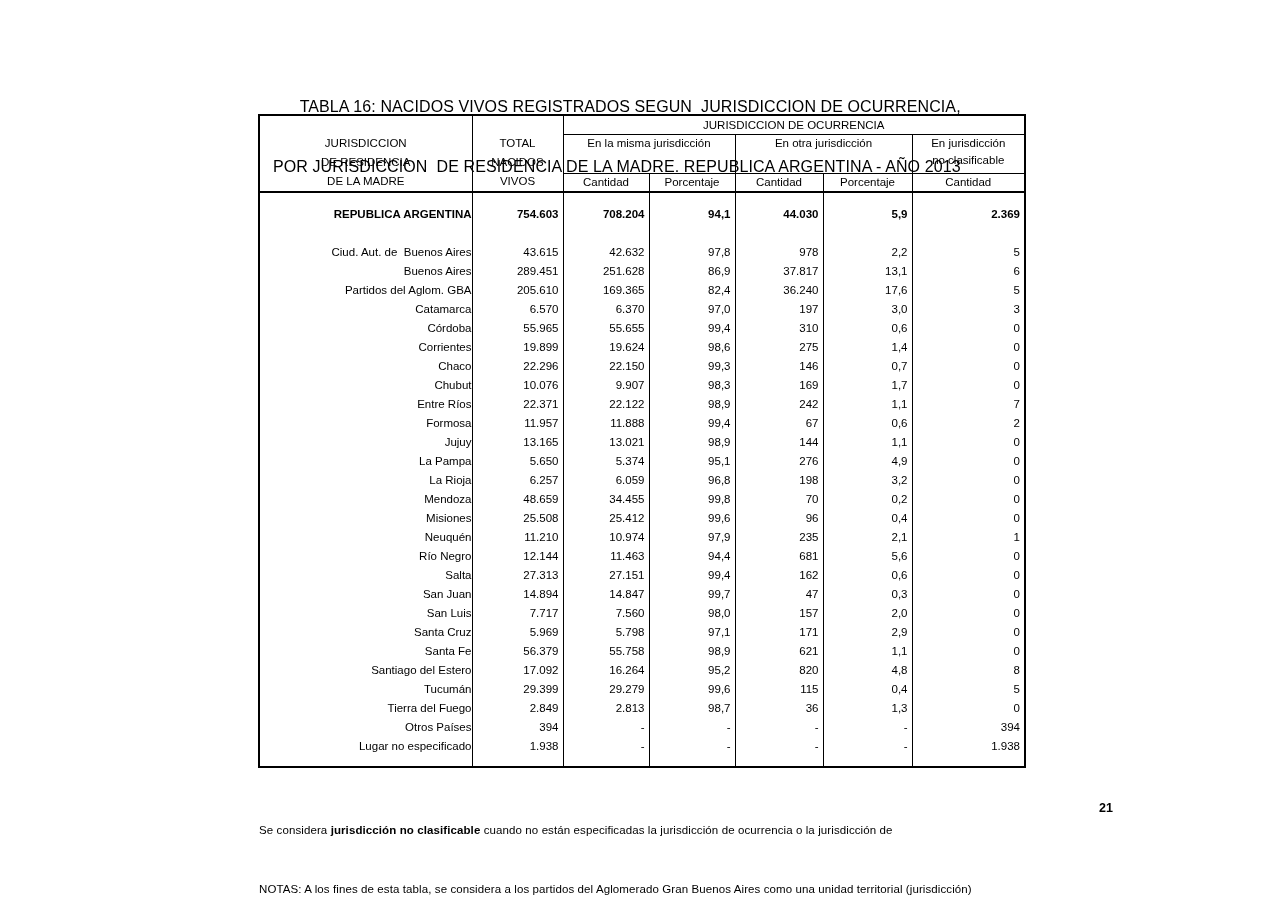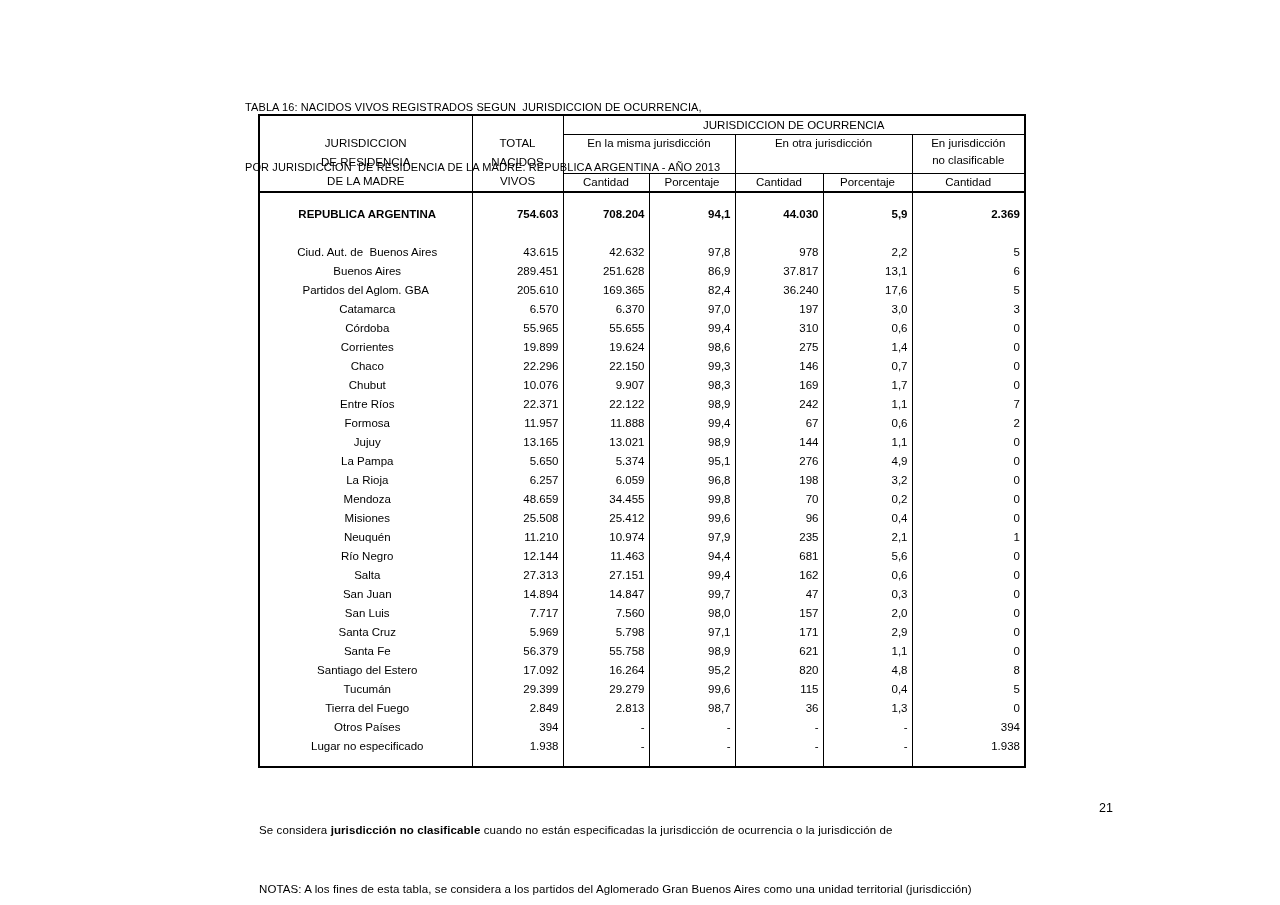--- a/index.html
+++ b/index.html
@@ -2,56 +2,56 @@
 <html><head>
 <meta charset="utf-8">
 <style>
   html,body{margin:0;padding:0;background:#ffffff;}
   body{
     width:1280px;height:905px;position:relative;overflow:hidden;
     font-family:"Liberation Sans",sans-serif;color:#000;
     -webkit-font-smoothing:antialiased;
   }
   .doc-title{
-    position:absolute;left:245px;top:57px;
-    font-size:11px;line-height:20px;white-space:pre;letter-spacing:0.1px;
+    position:absolute;left:273px;top:57px;
+    font-size:16px;line-height:20px;white-space:pre;letter-spacing:0.1px;text-align:right;
   }
   table.births{
     position:absolute;left:258px;top:114px;
     border-collapse:collapse;table-layout:fixed;
     border:2px solid #000;
     font-size:11.5px;
   }
   table.births th, table.births td{
     padding:0;margin:0;font-weight:normal;overflow:hidden;
   }
   
   thead th{vertical-align:middle;line-height:17px;}
   th.h-occ{height:18px;border-left:1px solid #000;border-bottom:1px solid #000;}
   th.h-res,th.h-tot{vertical-align:bottom;line-height:19px;padding-bottom:1px;border-bottom:2px solid #000;}
   th.h-tot{border-left:1px solid #000;}
   th.h-group{height:38px;vertical-align:top;padding-top:3px;border-left:1px solid #000;}
   tr.subhead th{height:17px;border-left:1px solid #000;border-top:1px solid #000;border-bottom:2px solid #000;}
   
   tbody td{height:19px;line-height:19px;white-space:pre;}
   tbody td.num{text-align:right;padding-right:4px;border-left:1px solid #000;}
-  tbody td.lbl{text-align:center;padding-left:3px;margin-top:40px;}
+  tbody td.lbl{text-align:right;padding-left:3px;margin-top:40px;}
   tbody td.lbl.indent{padding-left:0;}
   tr.bold td{font-weight:bold;}
   tr.sp-top td{height:12px;}
   tr.sp-blank td{height:19px;}
   tr.sp-bot td{height:10px;}
   
   .notes{
     position:absolute;left:259px;top:782px;
     font-size:11.5px;line-height:19.5px;white-space:pre;letter-spacing:0.1px;
   }
   .notes b{font-weight:bold;}
   .pagenum{
-    position:absolute;left:1099px;top:801px;font-size:12.5px;
+    position:absolute;left:1099px;top:801px;font-size:12.5px;font-weight:bold;
   }
 </style>
 </head>
 <body>
 
 <div class="doc-title">
   <div>TABLA 16: NACIDOS VIVOS REGISTRADOS SEGUN  JURISDICCION DE OCURRENCIA,</div>
   <div>POR JURISDICCION  DE RESIDENCIA DE LA MADRE. REPUBLICA ARGENTINA - AÑO 2013</div>
 </div>
 

